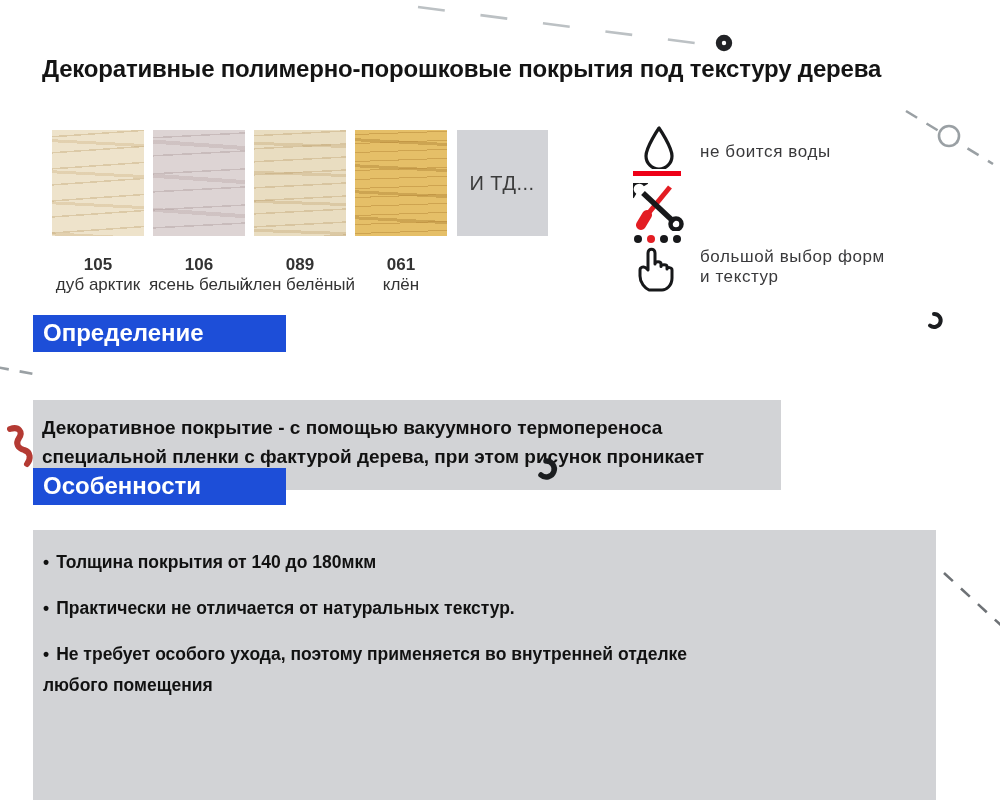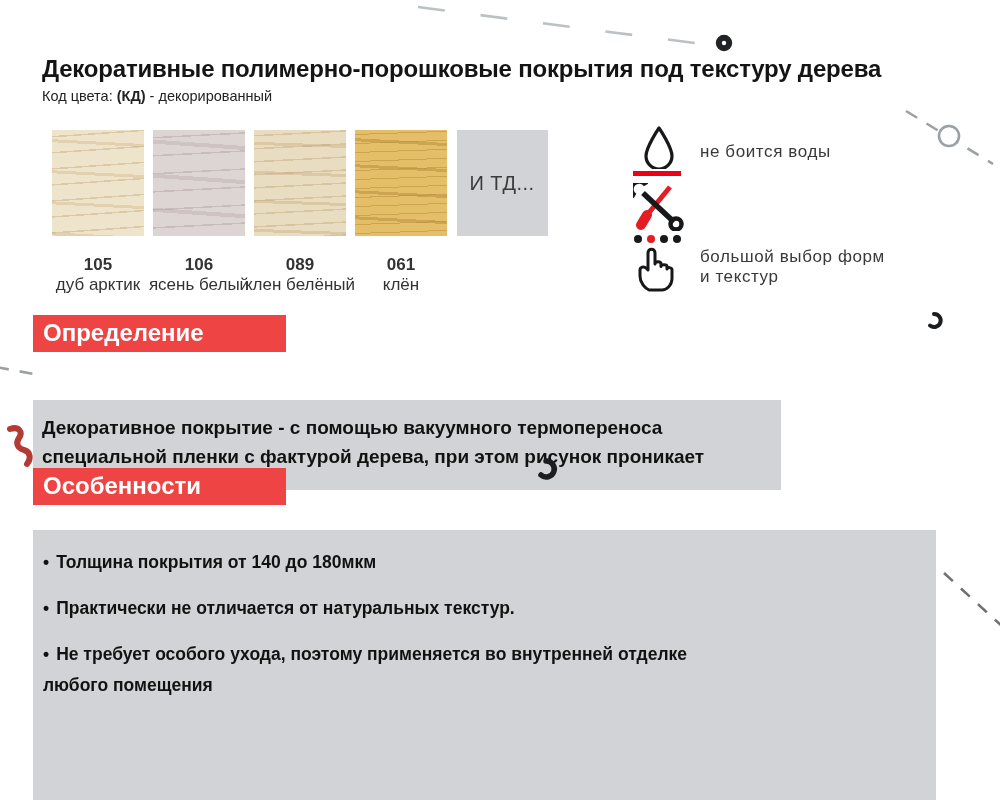--- a/index.html
+++ b/index.html
@@ -35,39 +35,38 @@
       #e5bf68;}
   .tile-etc{width:91px;height:106px;background:#d2d3d7;display:flex;align-items:center;justify-content:center;
             font-size:20px;letter-spacing:.5px;color:#3b3b3b;}
 
   
   .feat-label{position:absolute;left:700px;font-size:17px;letter-spacing:.6px;color:#39393b;
               line-height:1.18;white-space:pre-line;}
   .drop-underline{position:absolute;left:633px;top:171px;width:48px;height:5px;background:#ee0017;}
 
   
-  .banner{position:absolute;left:33px;width:253px;height:37px;background:#ef4444;color:#fff;
+  .banner{position:absolute;left:33px;width:253px;height:37px;background:#1d4ed8;color:#fff;
           font-size:24px;font-weight:700;line-height:36px;padding-left:10px;box-sizing:border-box;}
   .panel{position:absolute;left:33px;background:#d2d3d6;box-sizing:border-box;margin-top:48px;}
   .def-panel{top:352px;width:748px;height:90px;padding:13px 16px 0 9px;}
   .def-body{font-size:19px;font-weight:700;line-height:29px;color:#111;white-space:pre-line;max-width:700px;}
   .feat-panel{top:482px;width:903px;height:336px;padding:17px 20px 8px 10px;}
   .bullet{font-size:17.5px;font-weight:700;line-height:31px;color:#111;margin-bottom:15px;}
   .bullet .mark{margin-right:7px;}
   .bullet .btxt{white-space:pre-line;}
 
   .deco{position:absolute;left:0;top:0;pointer-events:none;}
 </style>
 </head>
 <body>
 
 <div class="page">
 
   <div class="title">Декоративные полимерно-порошковые покрытия под текстуру дерева</div>
-  <div class="subtitle"><span>Код цвета: </span><b>(КД)</b><span> - декорированный</span></div>
 
   <div class="swatch-row">
     <div class="cell">
       <div class="tile sw-105"></div>
       <div class="sw-code">105</div>
       <div class="sw-name">дуб арктик</div>
     </div>
     <div class="cell">
       <div class="tile sw-106"></div>
       <div class="sw-code">106</div>

